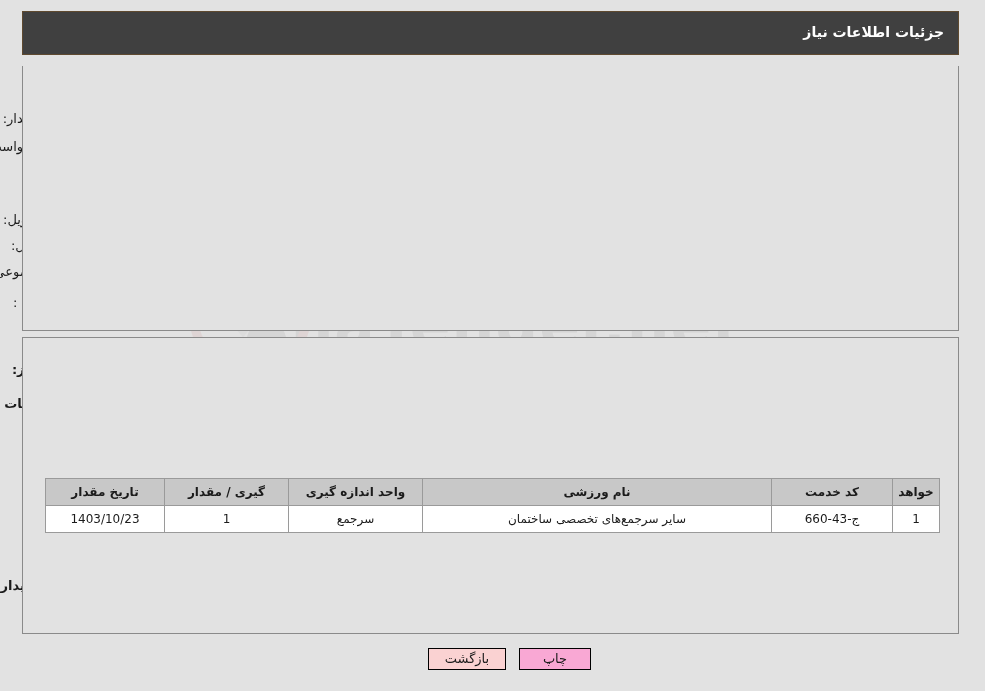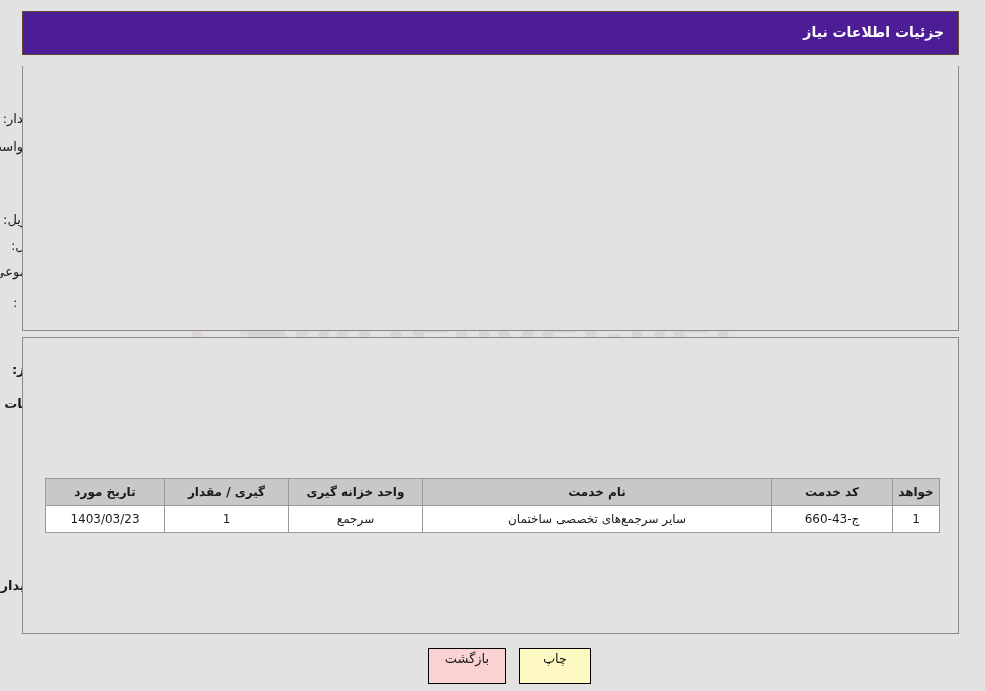--- a/index.html
+++ b/index.html
@@ -22,21 +22,21 @@
     font-family:"DejaVu Sans","Liberation Sans",sans-serif;
     font-size:60px;font-weight:bold;color:#b9b9b9;direction:ltr;
     letter-spacing:1px;white-space:nowrap;
   }
   #watermark .wm-shield{
     position:absolute;left:185px;top:-10px;width:130px;height:150px;
   }
   
   .titlebar{
     position:absolute;left:22px;top:11px;width:937px;height:44px;
-    background:#4c1d95;border:1px solid #5f4a30;
+    background:#404040;border:1px solid #5f4a30;
     box-sizing:border-box;z-index:2;
   }
   .titlebar .t{
     color:#ffffff;font-size:14px;font-weight:bold;
     position:absolute;right:14px;top:12px;
   }
   
   .panel{
     position:absolute;background:#e2e2e2;
     border:1px solid #8a8a8a;box-sizing:border-box;z-index:2;
@@ -94,25 +94,25 @@
     font-weight:bold;height:26px;color:#1b1b1b;
     font-size:12px;text-align:center;padding:0 4px;
   }
   #svc-table td{
     background:#ffffff;border:1px solid #9a9a9a;
     height:26px;text-align:center;padding:0 4px;color:#1b1b1b;
   }
   
   .btn{
     position:absolute;box-sizing:border-box;border:1px solid #000000;
-    font-size:13px;text-align:center;line-height:20px;height:36px;
+    font-size:13px;text-align:center;line-height:20px;height:22px;
     cursor:pointer;z-index:3;
     font-family:"DejaVu Sans","Liberation Sans",sans-serif;
   }
-  #btn-print{left:519px;top:648px;width:72px;background:#fef9c3;}
+  #btn-print{left:519px;top:648px;width:72px;background:#f9a8d4;}
   #btn-back{left:428px;top:648px;width:78px;background:#fad2d2;}
 </style>
 </head>
 <body>
 
 <div id="watermark">
   <svg class="wm-shield" viewBox="0 0 130 150">
     <path d="M65 4 L122 26 V78 C122 112 96 134 65 146 C34 134 8 112 8 78 V26 Z" fill="none" stroke="#d8b6b6" stroke-width="9"></path>
     <path d="M38 72 L58 94 L96 50" fill="none" stroke="#cfcfcf" stroke-width="11"></path>
   </svg>
@@ -181,34 +181,34 @@
 <div class="heading" style="right:880px;top:396px;">اطلاعات خدمات مورد نیاز</div>
 
 <div class="lbl boldlbl" style="right:880px;top:438px;width:88px;">گروه خدمت:</div>
 <div class="fld right" style="left:176px;top:434px;width:653px;height:24px;">ساختمان</div>
 
 <table id="svc-table">
   <thead>
     <tr>
       <th style="width:38px;">خواهد</th>
       <th style="width:112px;">کد خدمت</th>
-      <th>نام خدمت</th>
-      <th style="width:125px;">واحد خزانه گیری</th>
+      <th>نام ورزشی</th>
+      <th style="width:125px;">واحد اندازه گیری</th>
       <th style="width:115px;">گیری / مقدار</th>
-      <th style="width:110px;">تاریخ مورد</th>
+      <th style="width:110px;">تاریخ مقدار</th>
     </tr>
   </thead>
   <tbody>
     <tr>
       <td>1</td>
       <td>ج-43-660</td>
       <td>سایر سرجمع‌های تخصصی ساختمان</td>
       <td>سرجمع</td>
       <td>1</td>
-      <td>1403/03/23</td>
+      <td>1403/10/23</td>
     </tr>
   </tbody>
 </table>
 
 <div class="lbl boldlbl" style="right:880px;top:578px;width:90px;">توضیحات خریدار:</div>
 <div class="ta" style="left:74px;top:549px;width:773px;height:72px;">
   <span></span>
   <svg class="grip" viewBox="0 0 12 12">
     <path d="M1 8 L8 1 M2 11 L11 2" stroke="#777" stroke-width="2" fill="none"></path>
   </svg>

